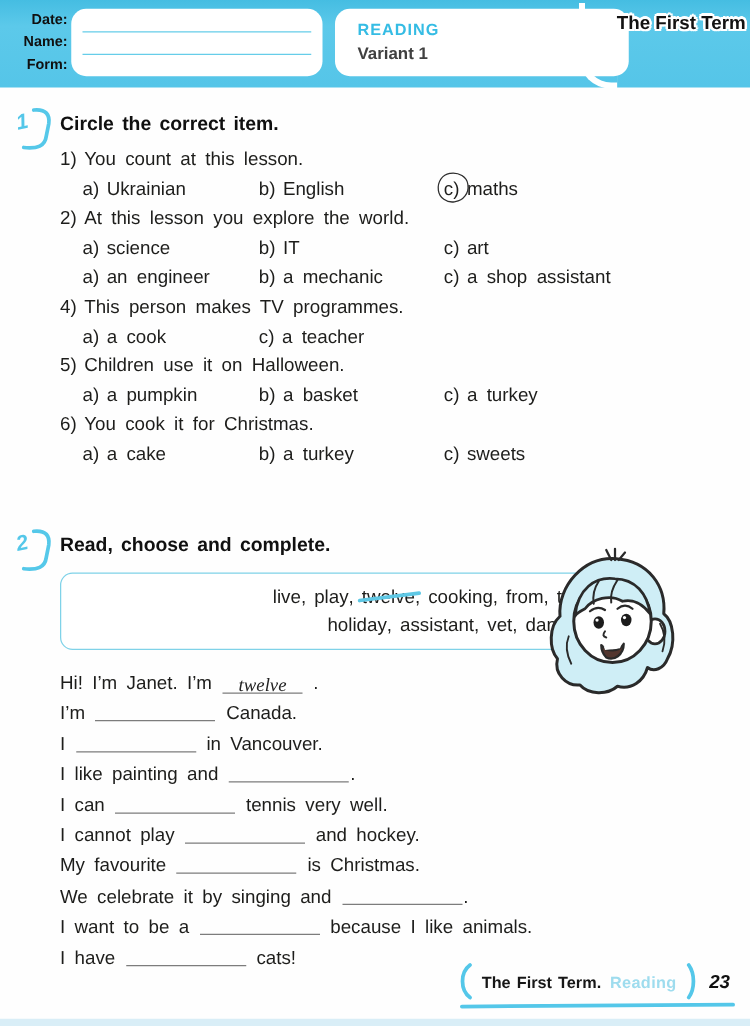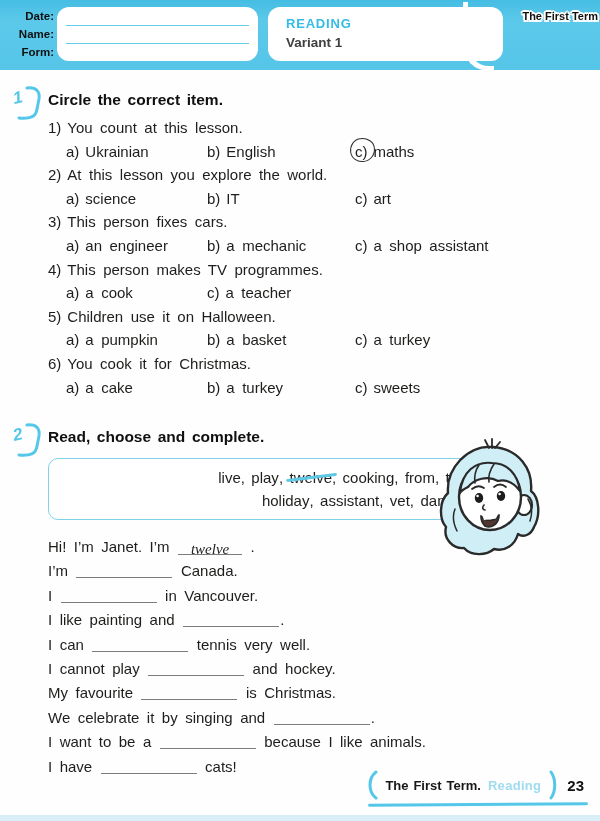--- a/index.html
+++ b/index.html
@@ -14,22 +14,22 @@
   .fields-box .wline{position:absolute;left:9px;right:9px;height:0;border-top:1.5px solid #66cde9;}
   .wline.l1{top:18px}.wline.l2{top:36px}
   .fld-labels{position:absolute;left:2px;top:7px;width:52px;}
   .fld-label{height:18px;line-height:18px;text-align:right;font-weight:bold;font-size:11.5px;color:#101010;}
   .reading-box{position:absolute;left:268px;top:7px;width:235px;height:54px;background:#fff;border-radius:12px;
                padding:9px 0 0 18px;box-sizing:border-box;}
   .reading-label{color:#35bce4;font-weight:bold;font-size:13px;letter-spacing:.8px;}
   .variant-label{color:#404040;font-weight:bold;font-size:13.5px;margin-top:4px;}
   .badge-arc{position:absolute;right:106px;top:2px;width:26px;height:64px;
              border-left:5px solid #fff;border-bottom:5px solid #fff;border-bottom-left-radius:26px;}
-  .term-badge{position:absolute;right:2px;top:10px;width:106px;text-align:right;
-              font-weight:bold;font-size:11px;line-height:1.2;color:#121212;
+  .term-badge{position:absolute;right:2px;top:10px;width:106px;text-align:center;
+              font-weight:bold;font-size:15px;line-height:1.2;color:#121212;
               text-shadow:-1.5px -1.5px 0 #fff,1.5px -1.5px 0 #fff,-1.5px 1.5px 0 #fff,1.5px 1.5px 0 #fff,
                           0 -2px 0 #fff,0 2px 0 #fff,-2px 0 0 #fff,2px 0 0 #fff;}
 
   
   .badge{position:absolute;width:38px;height:38px;}
   .badge svg{position:absolute;left:0;top:0;}
   .badge-num{position:absolute;left:7px;top:4px;color:#54c7e9;font-weight:bold;font-size:17px;
              transform:rotate(-12deg);font-style:italic;}
   .badge1{left:6px;top:84px;}
   .badge2{left:6px;top:421px;}
@@ -63,21 +63,21 @@
   .sentence{font-size:15px;line-height:24.4px;word-spacing:.22em;}
   .s-text{white-space:pre-wrap;}
   .blank{display:inline-block;width:96px;height:15px;border-bottom:1.4px solid #7c7c7c;margin:0 1px;vertical-align:-2px;}
   .blank.filled{width:64px;text-align:center;height:17px;}
   .fill-word{font-family:"Liberation Serif",serif;font-style:italic;font-size:15px;color:#222;}
 
   
   .footer{position:absolute;right:14px;bottom:15px;display:flex;align-items:center;gap:7px;padding:2px 2px 6px 2px;}
   .f-term{font-weight:bold;font-size:13px;color:#171717;word-spacing:.1em;}
   .f-section{font-weight:bold;font-size:13px;color:#9edcee;letter-spacing:.3px;}
-  .f-page{font-weight:bold;font-size:15px;color:#111;margin-left:2px;}
+  .f-page{font-weight:bold;font-size:15px;color:#111;margin-left:2px;font-style:italic;}
   .f-underline{position:absolute;left:6px;right:-2px;bottom:0;height:3px;background:#54c7e9;border-radius:3px;transform:rotate(-.4deg);}
 </style>
 </head>
 <body>
 
 <div class="page">
 
   <div class="topband">
     <div class="fld-labels">
         <div class="fld-label">Date:</div>
@@ -116,21 +116,20 @@
         </div>
         <div class="question">
           <div class="q-line"><span class="q-num">2)</span><span class="q-txt">At this lesson you explore the world.</span></div>
           <div class="opts">
             <span class="opt"><span class="opt-key">a)</span><span class="opt-text">science</span></span>
             <span class="opt"><span class="opt-key">b)</span><span class="opt-text">IT</span></span>
             <span class="opt"><span class="opt-key">c)</span><span class="opt-text">art</span></span>
           </div>
         </div>
         <div class="question">
-          <div class="q-line"><span class="q-num">3)</span><span class="q-txt">This person fixes cars.</span></div>
           <div class="opts">
             <span class="opt"><span class="opt-key">a)</span><span class="opt-text">an engineer</span></span>
             <span class="opt"><span class="opt-key">b)</span><span class="opt-text">a mechanic</span></span>
             <span class="opt"><span class="opt-key">c)</span><span class="opt-text">a shop assistant</span></span>
           </div>
         </div>
         <div class="question">
           <div class="q-line"><span class="q-num">4)</span><span class="q-txt">This person makes TV programmes.</span></div>
           <div class="opts">
             <span class="opt"><span class="opt-key">a)</span><span class="opt-text">a cook</span></span>

